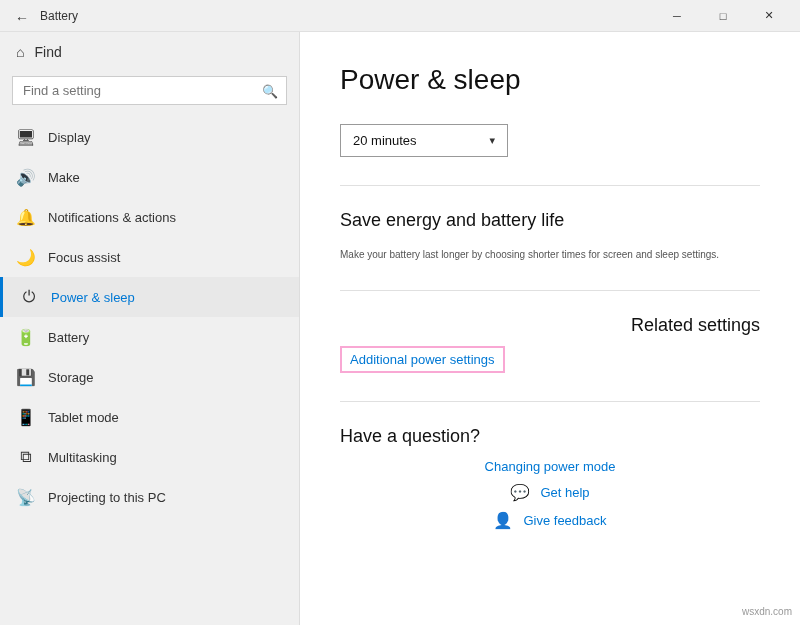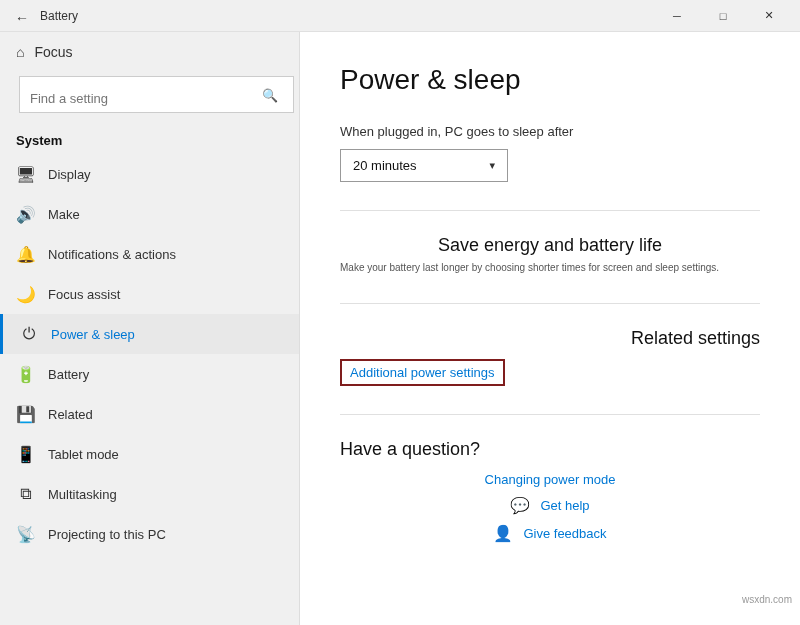--- a/index.html
+++ b/index.html
@@ -79,26 +79,25 @@
       font-size: 14px;
       color: #333;
     }
 
     .sidebar-search {
       margin: 4px 12px 12px 12px;
       position: relative;
     }
     .sidebar-search input {
       width: 100%;
-      padding: 14px 30px 6px 10px;
+      padding: 6px 30px 6px 10px;
       border: 1px solid #ccc;
       background: white;
       font-size: 13px;
       outline: none;
-      margin-left: 7px;
     }
     .sidebar-search .search-icon {
       position: absolute;
       right: 8px;
       top: 50%;
       transform: translateY(-50%);
       color: #666;
       font-size: 13px;
     }
 
@@ -173,22 +172,21 @@
     .divider {
       height: 1px;
       background: #e0e0e0;
       margin: 24px 0;
     }
 
     .section-heading {
       font-size: 18px;
       font-weight: 400;
       color: #111;
-      margin-bottom: 4px;
-      text-align: center;
+      margin-bottom: 16px;
     }
 
     .section-desc {
       font-size: 10px;
       color: #555;
       line-height: 1.5;
       margin-bottom: 8px;
     }
 
     .related-settings-label {
@@ -198,21 +196,21 @@
       margin-bottom: 10px;
       text-align: right;
     }
 
     .link-boxed {
       display: inline-block;
       color: #0078d4;
       font-size: 13px;
       cursor: pointer;
       text-decoration: none;
-      border: 2px solid #7f1d1d;
+      border: 2px solid #f9a8d4;
       padding: 4px 8px;
     }
 
     .link-plain {
       color: #0078d4;
       font-size: 13px;
       cursor: pointer;
       text-decoration: none;
     }
 
@@ -233,21 +231,21 @@
     .help-icon {
       width: 20px;
       height: 20px;
       display: flex; align-items: center; justify-content: center;
       font-size: 16px;
       color: #555;
     }
 
     .watermark {
       position: fixed;
-      bottom: 20px;
+      bottom: 8px;
       right: 8px;
       font-size: 10px;
       color: #999;
     }
   </style>
 </head>
 <body>
 
 <div class="titlebar">
   <div class="titlebar-back">
@@ -259,29 +257,28 @@
     <button class="titlebar-btn">□</button>
     <button class="titlebar-btn close">✕</button>
   </div>
 </div>
 
 <div class="app-body">
 
   <div class="sidebar">
     <div class="sidebar-home">
       <span class="icon">⌂</span>
-      <span>Focus</span>
+      <span>Find</span>
     </div>
 
     <div class="sidebar-search">
       <input type="text" placeholder="Find a setting" style="">
       <span class="search-icon">🔍</span>
     </div>
 
-    <div class="sidebar-section-label">System</div>
 
     <div id="sidebar-items">
         <div class="sidebar-item">
       <span class="icon">🖥</span>
       <span class="item-label">Display</span>
     </div>
         <div class="sidebar-item">
       <span class="icon">🔊</span>
       <span class="item-label">Make</span>
     </div>
@@ -296,42 +293,41 @@
         <div class="sidebar-item active">
       <span class="icon">⏻</span>
       <span class="item-label">Power &amp; sleep</span>
     </div>
         <div class="sidebar-item">
       <span class="icon">🔋</span>
       <span class="item-label">Battery</span>
     </div>
         <div class="sidebar-item">
       <span class="icon">💾</span>
-      <span class="item-label">Related</span>
+      <span class="item-label">Storage</span>
     </div>
         <div class="sidebar-item">
       <span class="icon">📱</span>
       <span class="item-label">Tablet mode</span>
     </div>
         <div class="sidebar-item">
       <span class="icon">⧉</span>
       <span class="item-label">Multitasking</span>
     </div>
         <div class="sidebar-item">
       <span class="icon">📡</span>
       <span class="item-label">Projecting to this PC</span>
     </div>
       </div>
   </div>
 
   <div class="content">
     <div class="content-title">Power &amp; sleep</div>
 
     <div class="section">
-      <div class="section-label">When plugged in, PC goes to sleep after</div>
       <div class="dropdown-select">
         <span>20 minutes</span>
         <span class="dropdown-arrow">▾</span>
       </div>
     </div>
 
     <div class="divider"></div>
 
     <div class="section">
       <div class="section-heading">Save energy and battery life</div>

